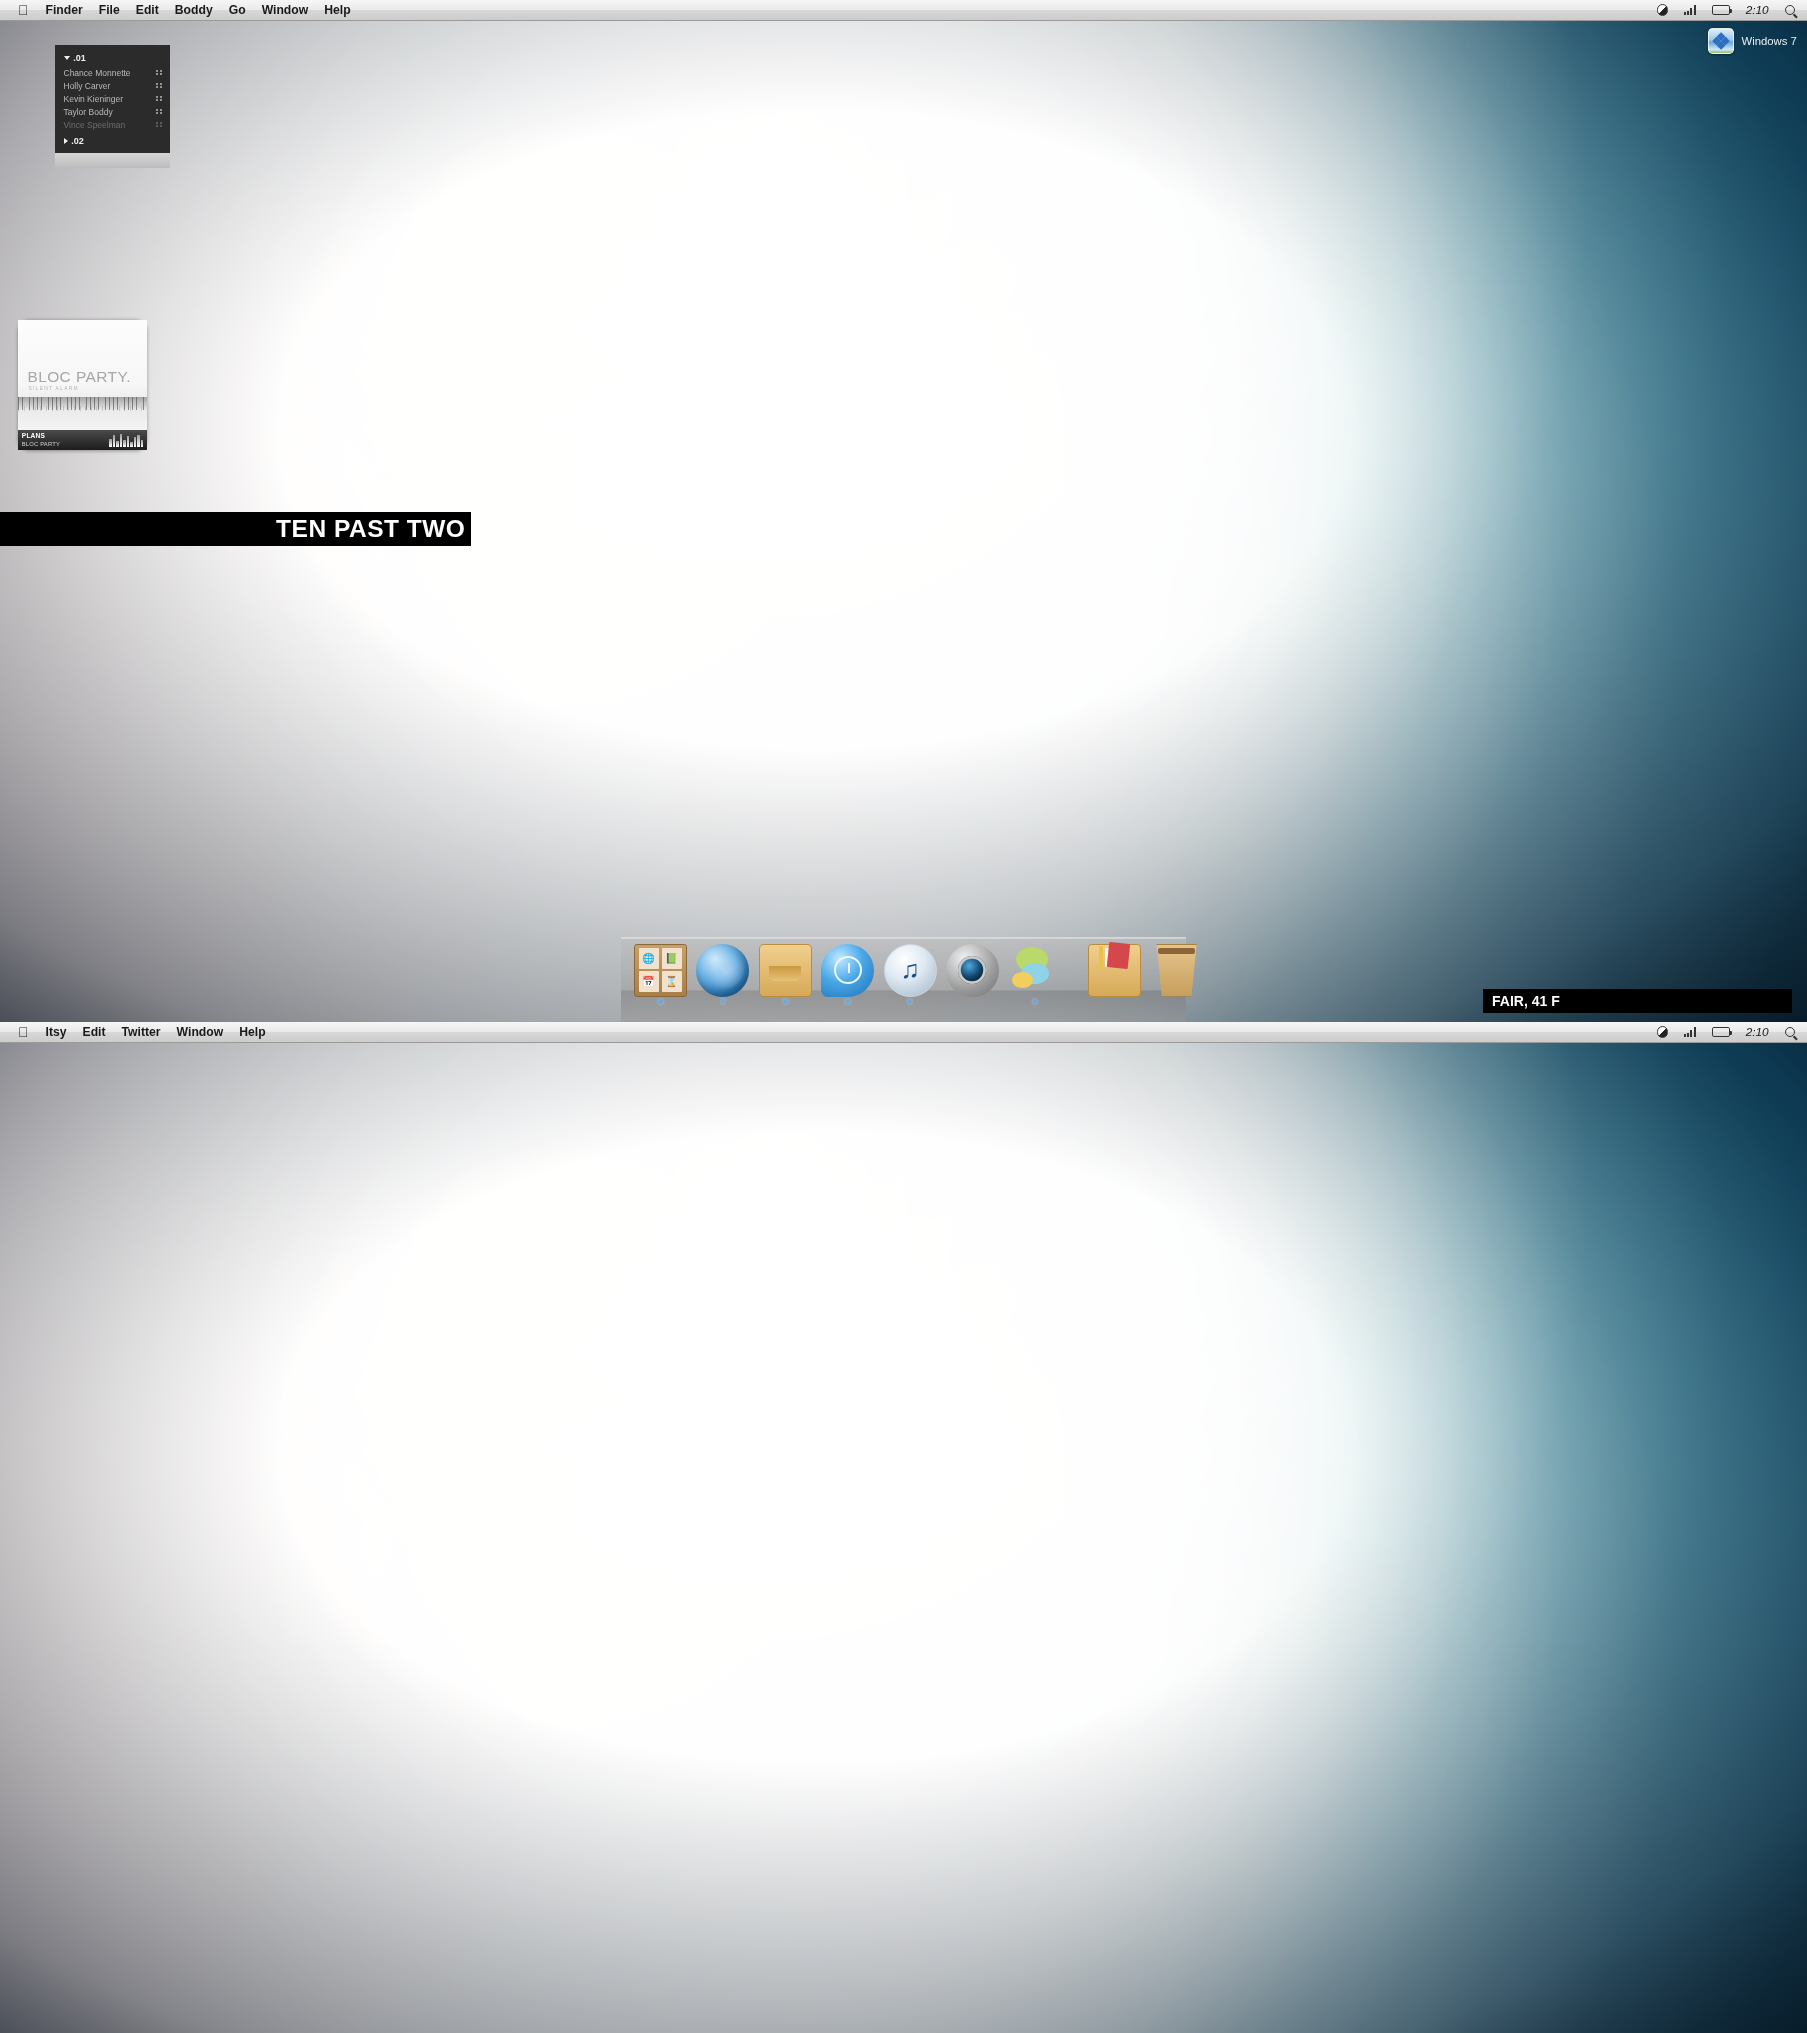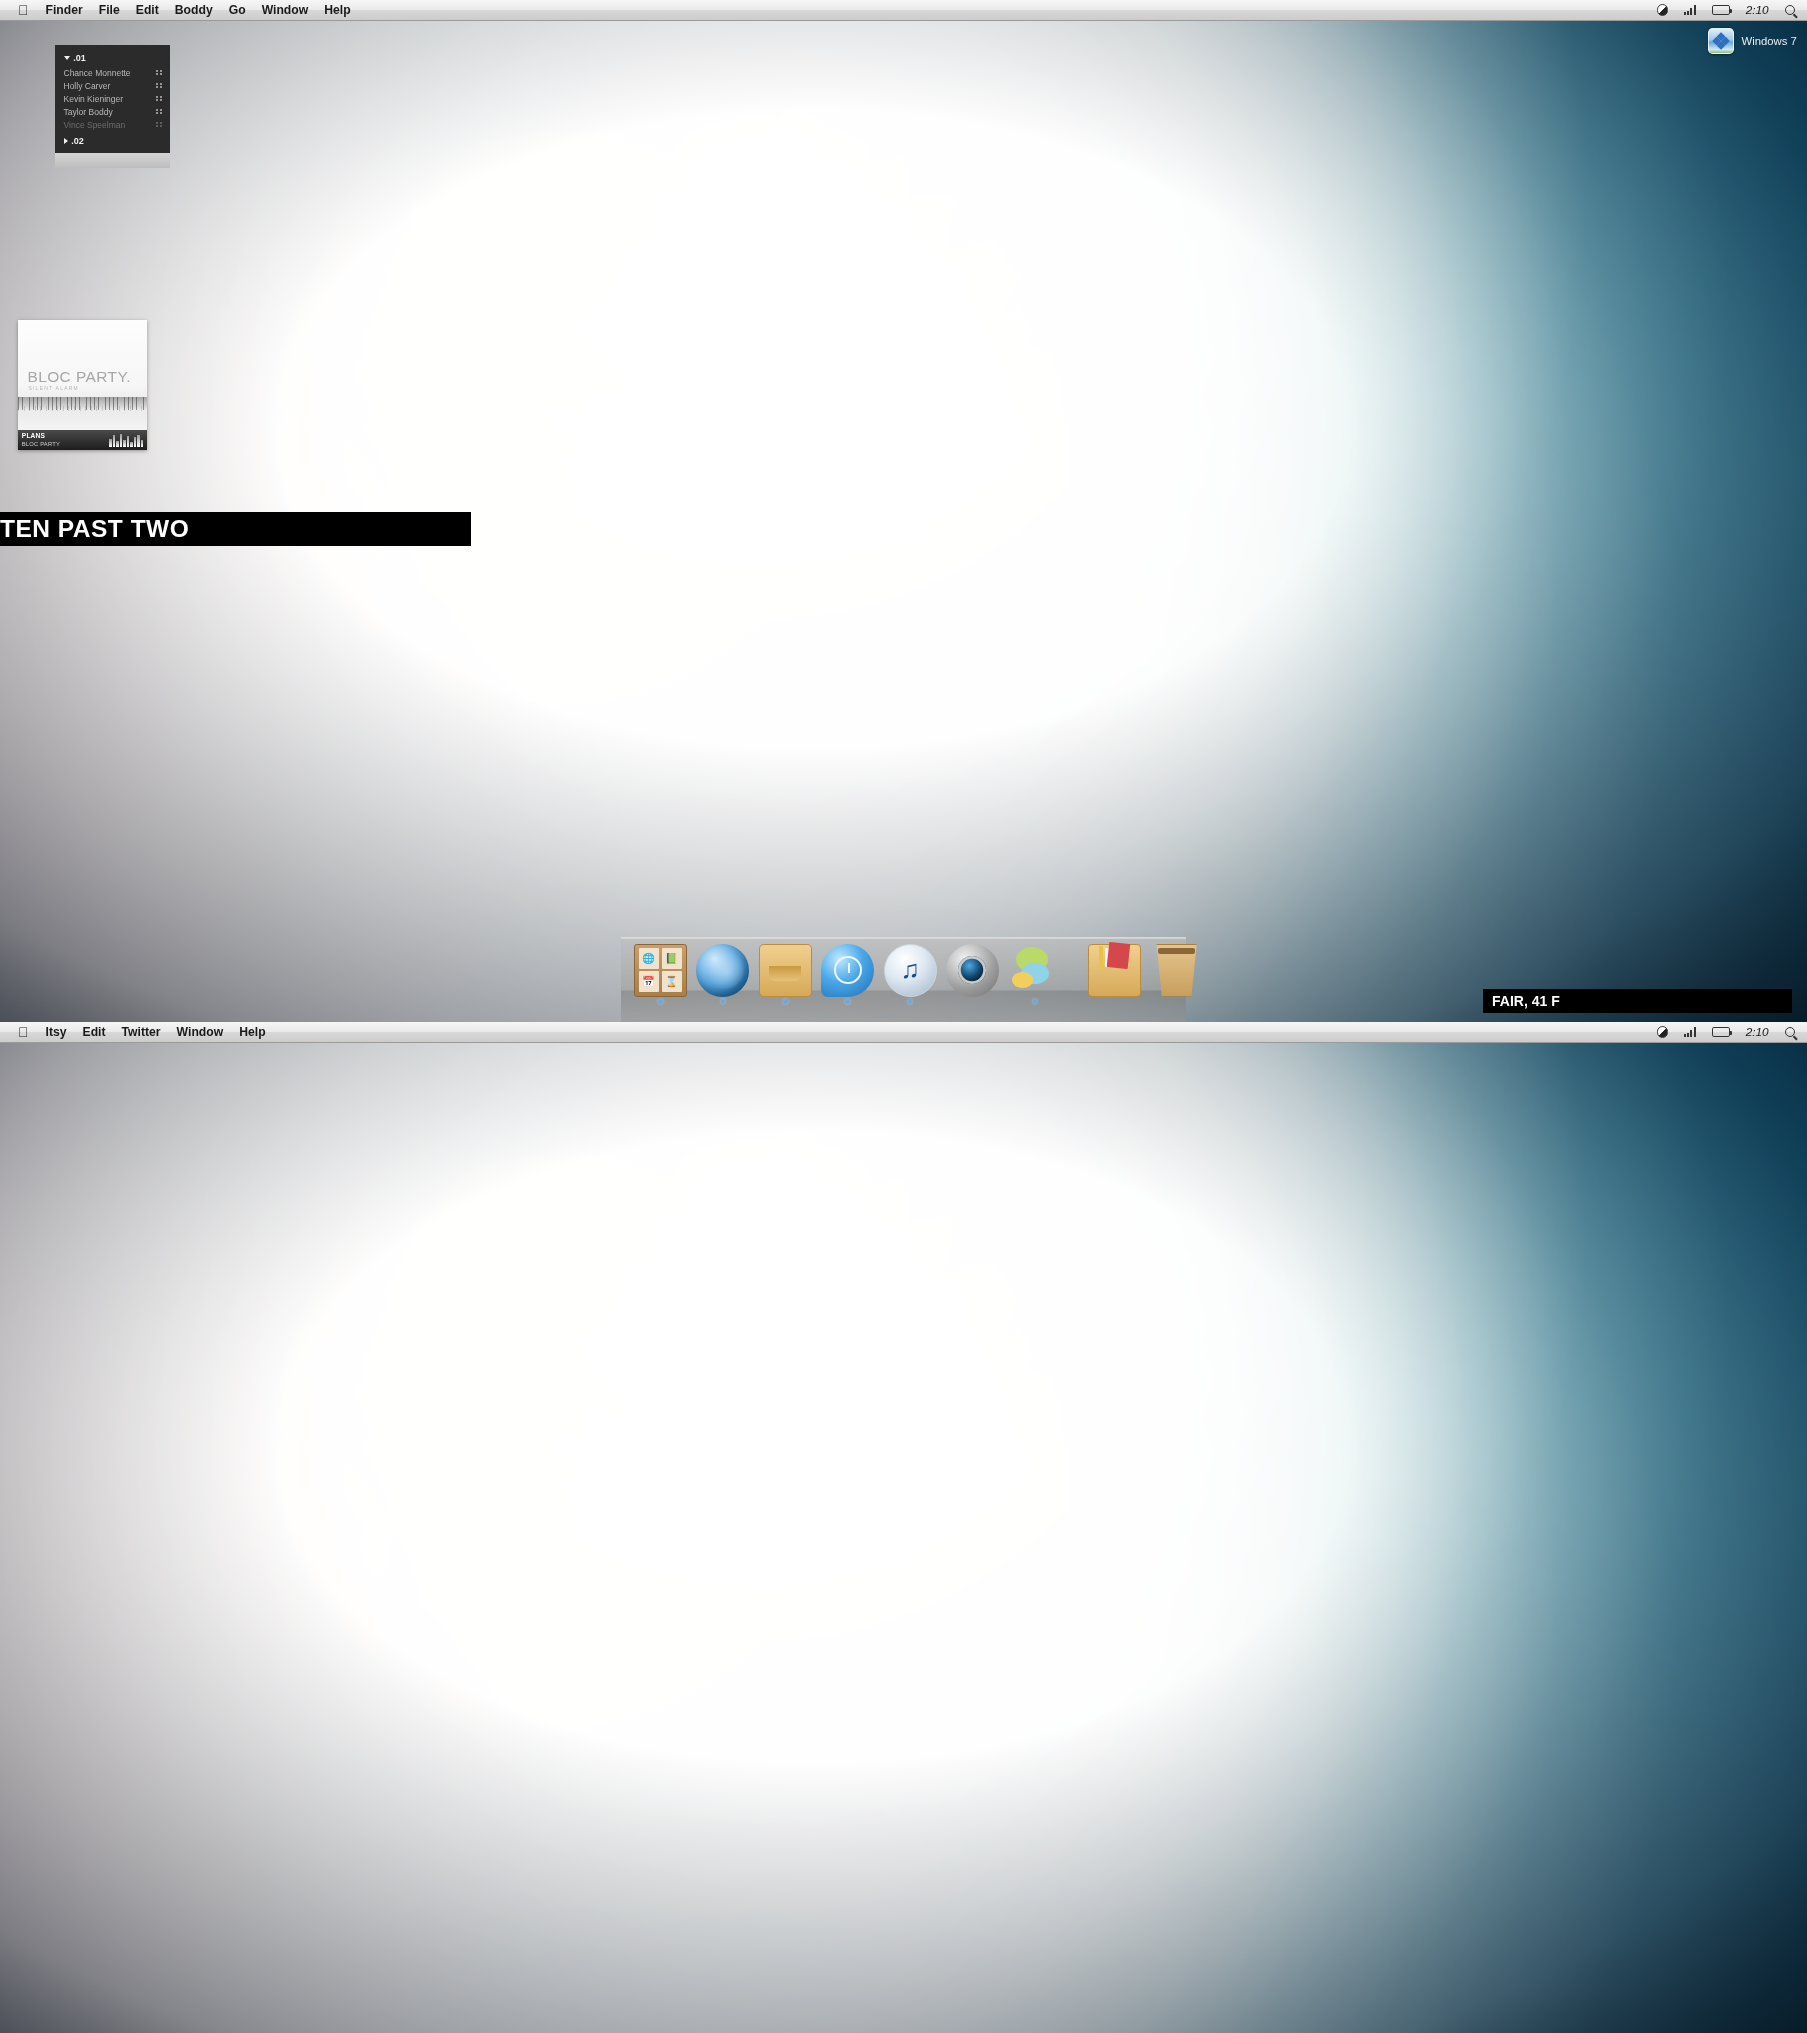--- a/index.html
+++ b/index.html
@@ -72,21 +72,21 @@
   .tw-row { display:flex; justify-content:space-between; align-items:center; padding:1.5px 0; }
   .tw-row.dim { color:#6d6d6d; }
   .tw-grip { display:grid; grid-template-columns:1.9px 1.9px; grid-gap:1.4px; opacity:.75; }
   .tw-grip b { display:block; width:1.9px; height:1.9px; background:currentColor; }
   .tw-foot-head { color:#f0f0f0; font-weight:bold; font-size:9px; margin-top:4.7px; }
   .tw-bar { height: 15px; background: linear-gradient(to bottom,#d5d5d5,#bdbdbd); }
   .caret-d { display:inline-block; width:0;height:0;border-left:3.8px solid transparent;border-right:3.8px solid transparent;border-top:4.7px solid #f0f0f0; margin-right:3.8px; vertical-align:0.9px;}
   .caret-r { display:inline-block; width:0;height:0;border-top:3.8px solid transparent;border-bottom:3.8px solid transparent;border-left:4.7px solid #f0f0f0; margin-right:3.8px; vertical-align:0px;}
 
   
-  .album-widget { position:absolute; width:129px; z-index:20; box-shadow:0 0.9px 3.8px rgba(0,0,0,.35); }
+  .album-widget { position:absolute; width:129px; z-index:20; box-shadow:0 0.9px 3.8px rgba(0,0,0,.35);border-radius:12px; }
   .album-art {
     width:129px; height:110px; position:relative; overflow:hidden;
     background: linear-gradient(to bottom,#fdfdfd 0%,#f6f6f6 60%, #e9e9e9 78%, #f4f4f4 100%);
   }
   .album-horizon {
     position:absolute; left:0; right:0; top:70%; height:13px;
     background: repeating-linear-gradient(90deg, rgba(60,60,60,.55) 0 0.9px, rgba(255,255,255,0) 0.9px 3.8px),
                 linear-gradient(to bottom, rgba(90,90,90,.5), rgba(255,255,255,0));
     filter: blur(0.3px);
   }
@@ -271,21 +271,21 @@
         <i style="height:7.5px"></i>
           <i style="height:11.3px"></i>
           <i style="height:4.7px"></i>
           <i style="height:10.4px"></i>
         <i style="height:12.2px"></i>
           <i style="height:6.6px"></i>
       </div>
     </div>
   </div>
 
-  <div class="infobar" style="left:0; top:512px; width:471px; height:34px; padding-right:5.6px;">
+  <div class="infobar" style="left:0; top:512px; width:471px; height:34px; justify-content:flex-end; padding-right:5.6px;">
     <span style="font-size:24.5px; letter-spacing:0.5px;">TEN PAST TWO</span>
   </div>
 
   <div class="infobar" style="left:1483px; top:989px; width:309px; height:23.5px; padding-left:9px;">
     <span style="font-size:14px;">FAIR, 41 F</span>
   </div>
 
   <div class="win-icon" style="left:1708px; top:28px;">
     <div class="win-tile">
       <span class="win-flag">

